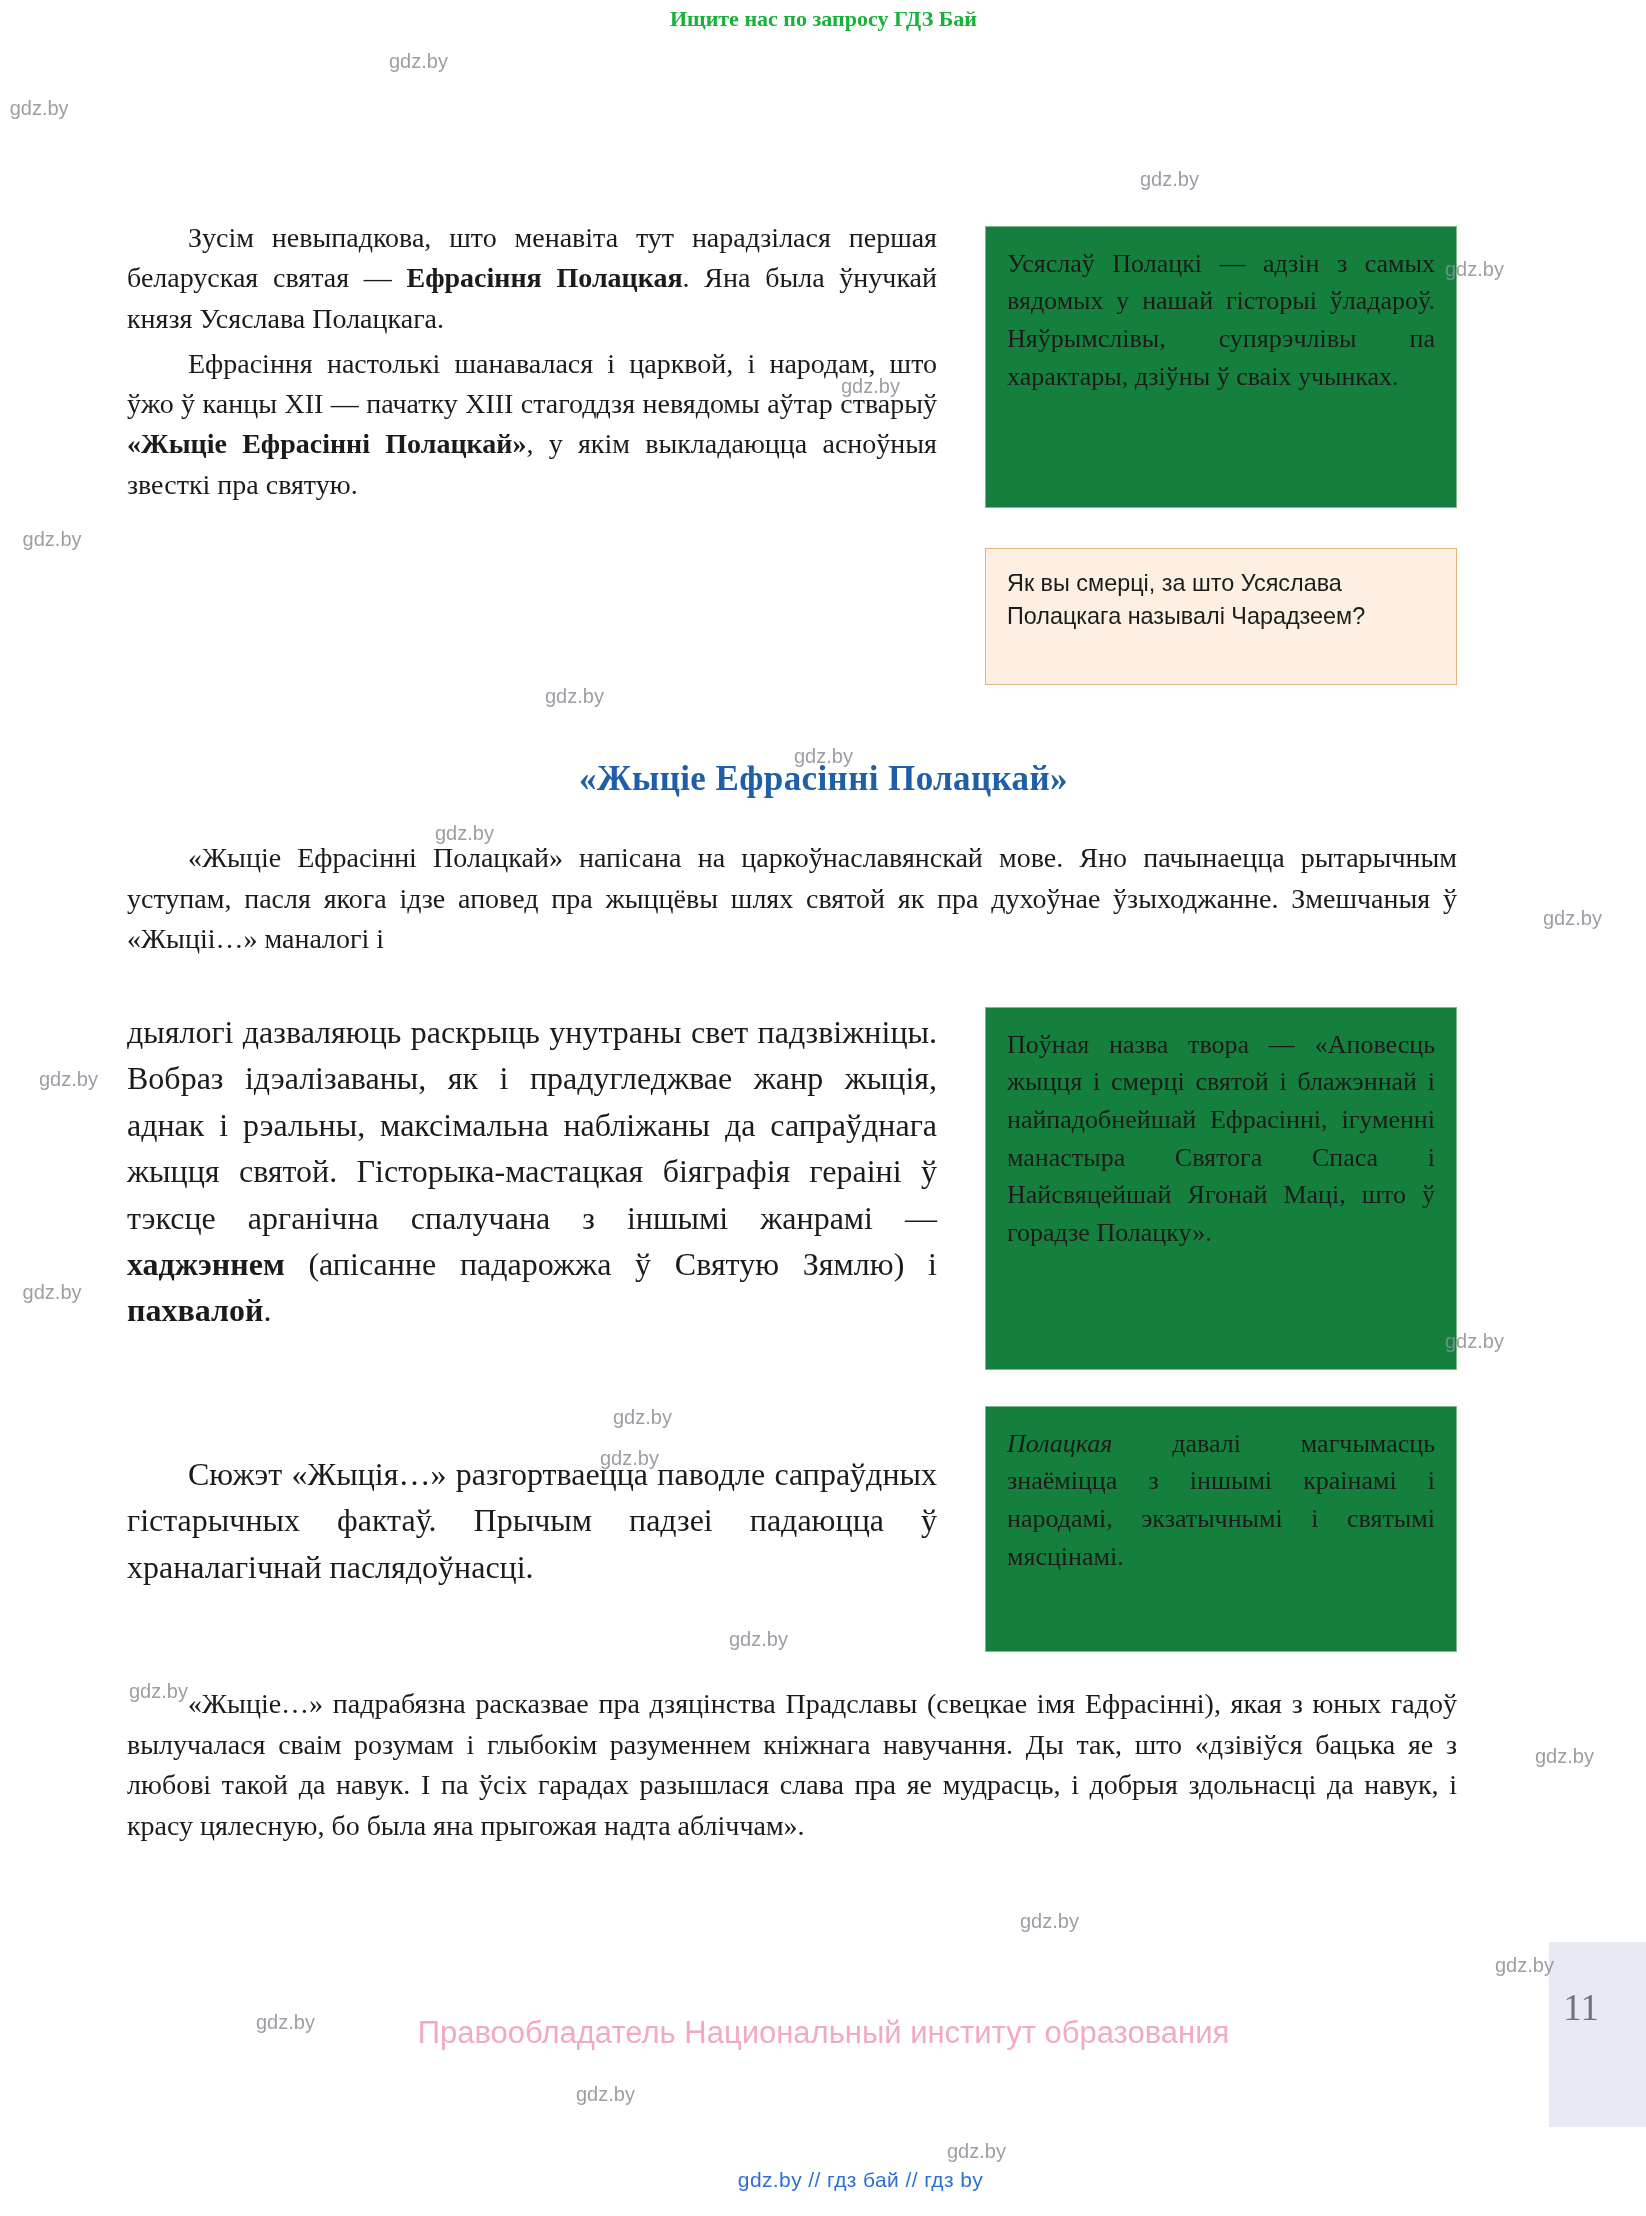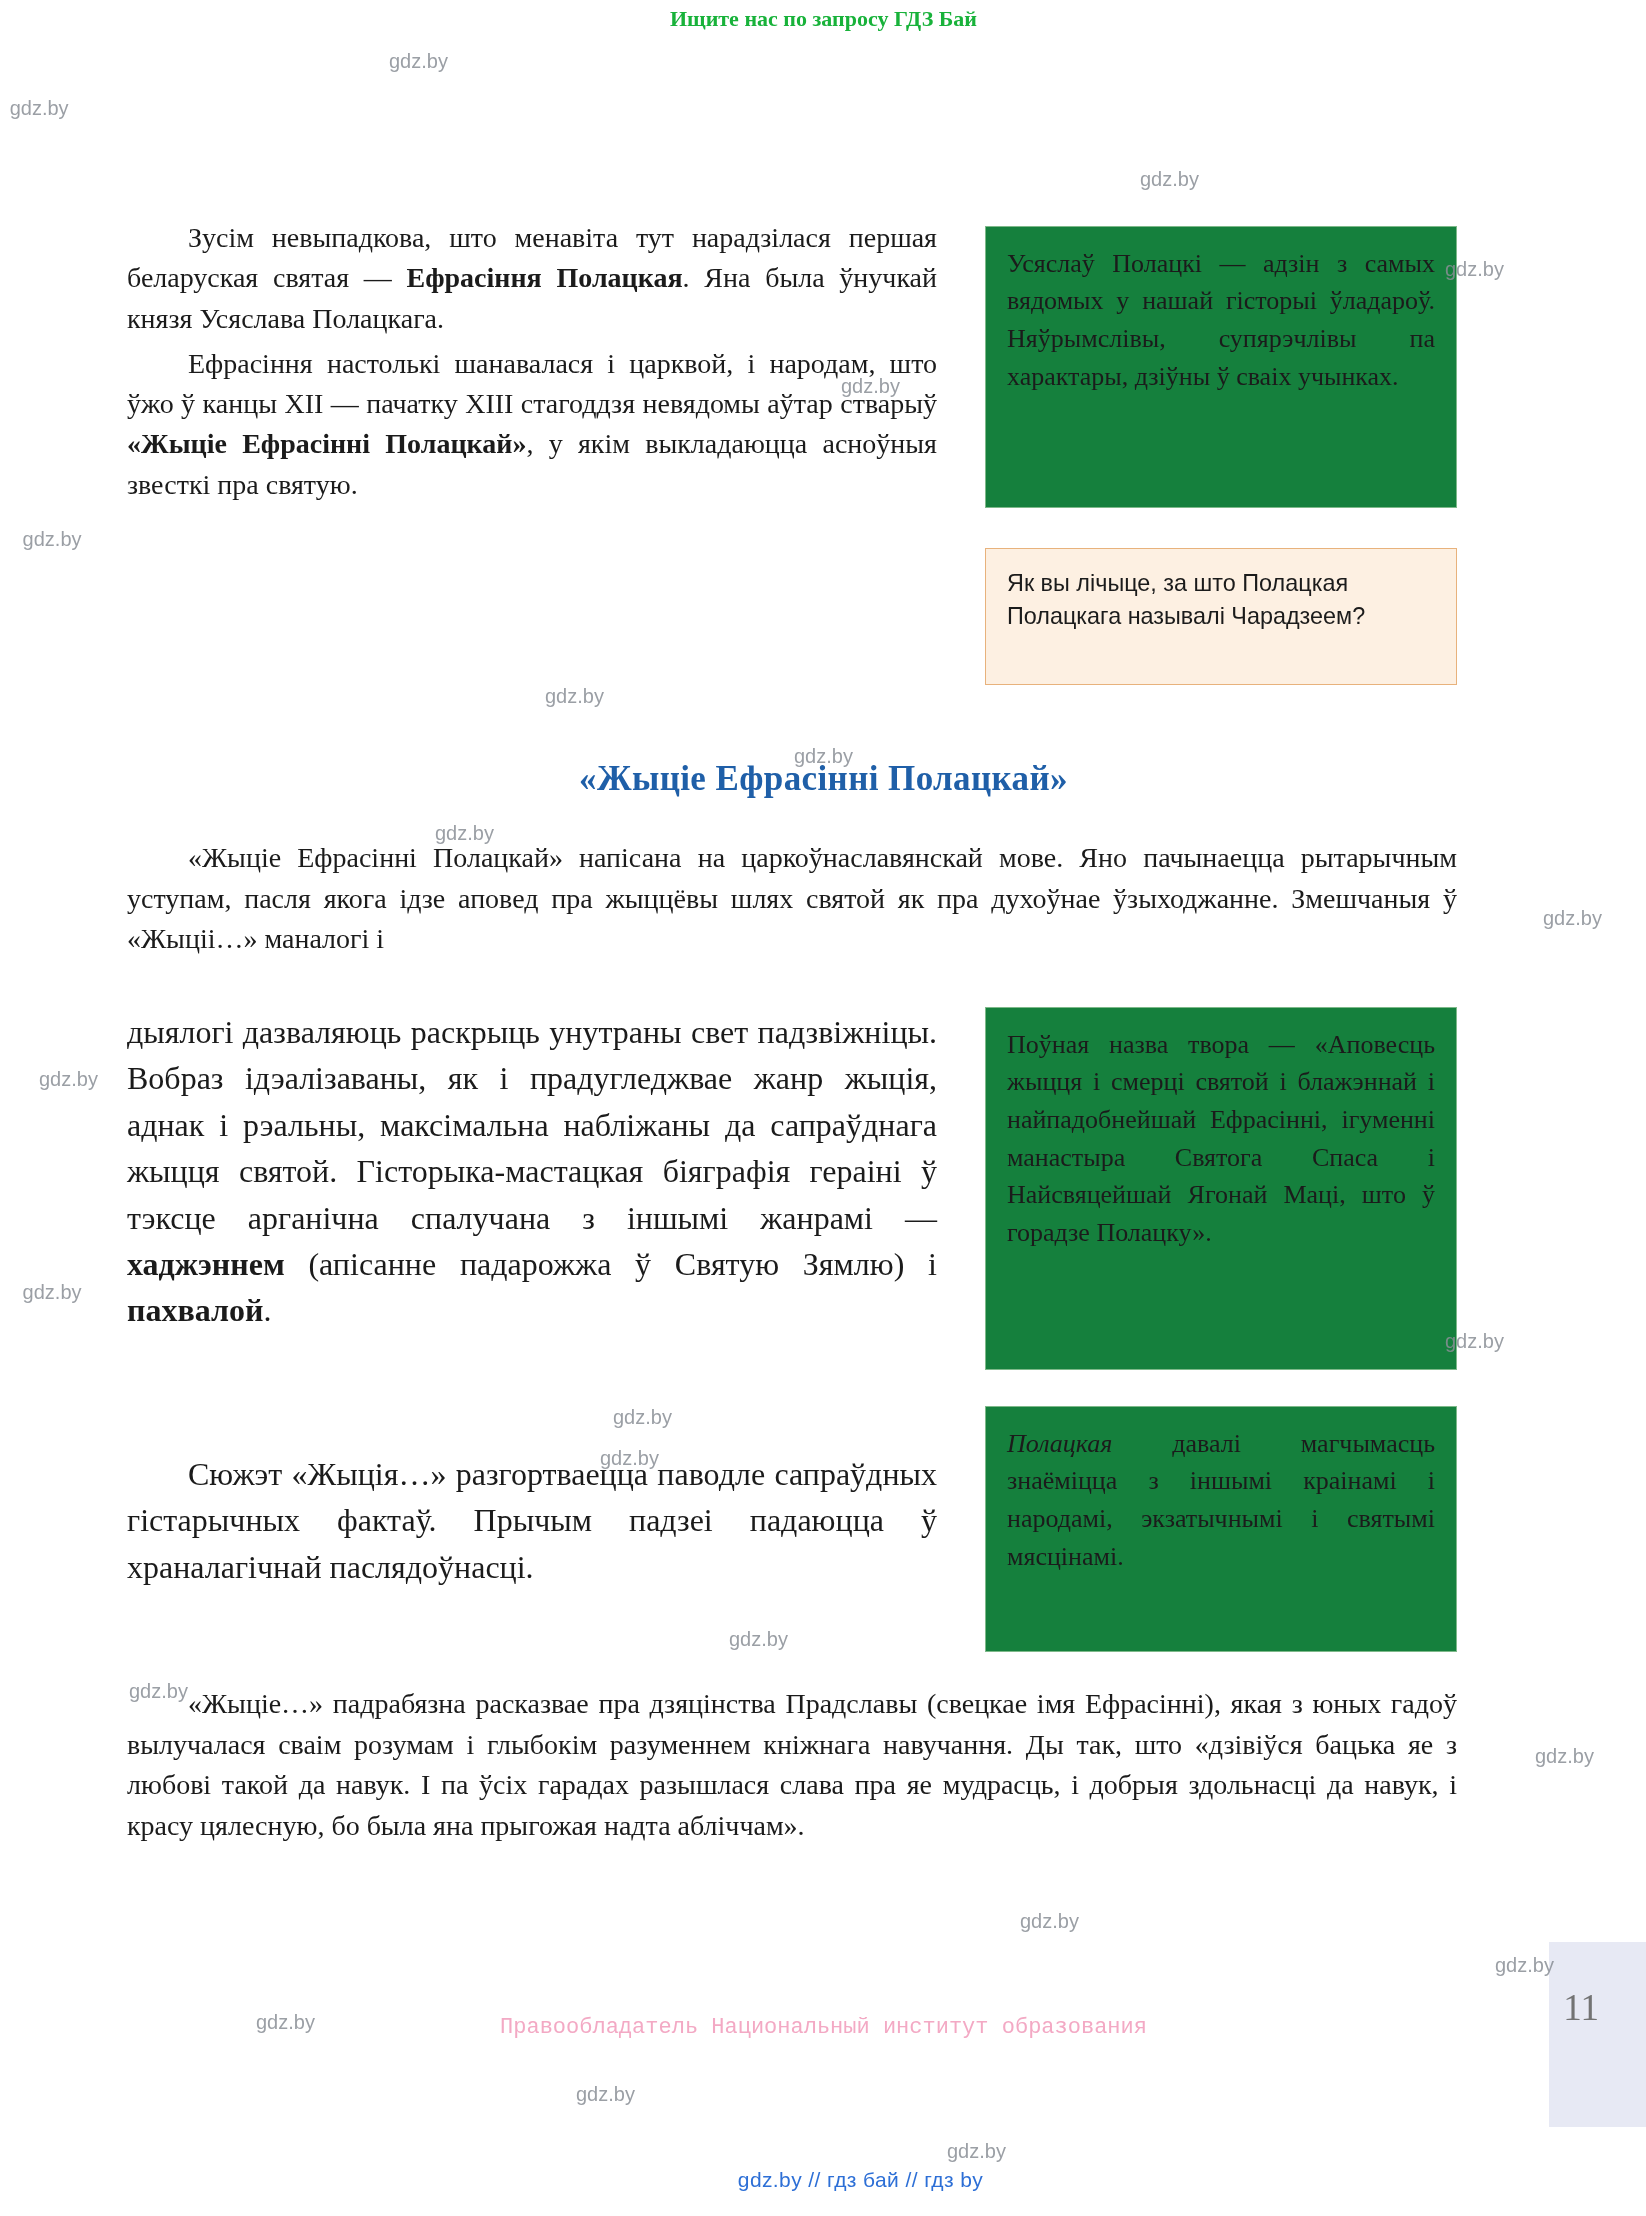--- a/index.html
+++ b/index.html
@@ -46,22 +46,22 @@
     font-family: "Liberation Sans", sans-serif;
     font-size: 21px;
     letter-spacing: 0.4px;
   }
   .copyright {
     position: absolute;
     left: 0;
     width: 100%;
     text-align: center;
     color: #f3a9c4;
-    font-family: Liberation Mono, monospace;
-    font-size: 22px;
+    font-family: Liberation Sans, sans-serif;
+    font-size: 31px;
   }
 
   
   .page {
     position: absolute;
     inset: 0;
   }
 
   .col-left {
     position: absolute;
@@ -164,21 +164,21 @@
   <div class="col-left">
     <p><span>Зусім невыпадкова, што менавіта тут нарадзілася першая беларуская святая — </span><b>Ефрасіння Полацкая</b><span>. Яна была ўнучкай князя Усяслава Полацкага.</span></p>
     <p><span>Ефрасіння настолькі шанавалася і царквой, і народам, што ўжо ў канцы XII — пачатку XIII стагоддзя невядомы аўтар стварыў </span><b>«Жыціе Ефрасінні Полацкай»</b><span>, у якім выкладаюцца асноўныя звесткі пра святую.</span></p>
   </div>
 
   <div class="box box-green" id="box-usiaslau">
     <span>Усяслаў Полацкі — адзін з самых вядомых у нашай гісторыі ўладароў. Няўрымслівы, супярэчлівы па характары, дзіўны ў сваіх учынках.</span>
   </div>
 
   <div class="box box-peach" id="box-question">
-    <span>Як вы лічыце, за што Полацкая Полацкага называлі Чарадзеем?</span>
+    <span>Як вы смерці, за што Усяслава Полацкага называлі Чарадзеем?</span>
   </div>
 
   <div class="section-title">«Жыціе Ефрасінні Полацкай»</div>
 
   <div class="full-width" style="top:838px;">
     <p>«Жыціе Ефрасінні Полацкай» напісана на царкоўнаславянскай мове. Яно пачынаецца рытарычным уступам, пасля якога ідзе аповед пра жыццёвы шлях святой як пра духоўнае ўзыходжанне. Змешчаныя ў «Жыціі…» маналогі і</p>
   </div>
 
   <div class="para-narrow" style="top:1009px;">
     <span>дыялогі дазваляюць раскрыць унутраны свет падзвіжніцы. Вобраз ідэалізаваны, як і прадугледжвае жанр жыція, аднак і рэальны, максімальна набліжаны да сапраўднага жыцця святой. Гісторыка-мастацкая біяграфія гераіні ў тэксце арганічна спалучана з іншымі жанрамі — </span><b>хаджэннем</b><span> (апісанне падарожжа ў Святую Зямлю) і </span><b>пахвалой</b><span>.</span>

